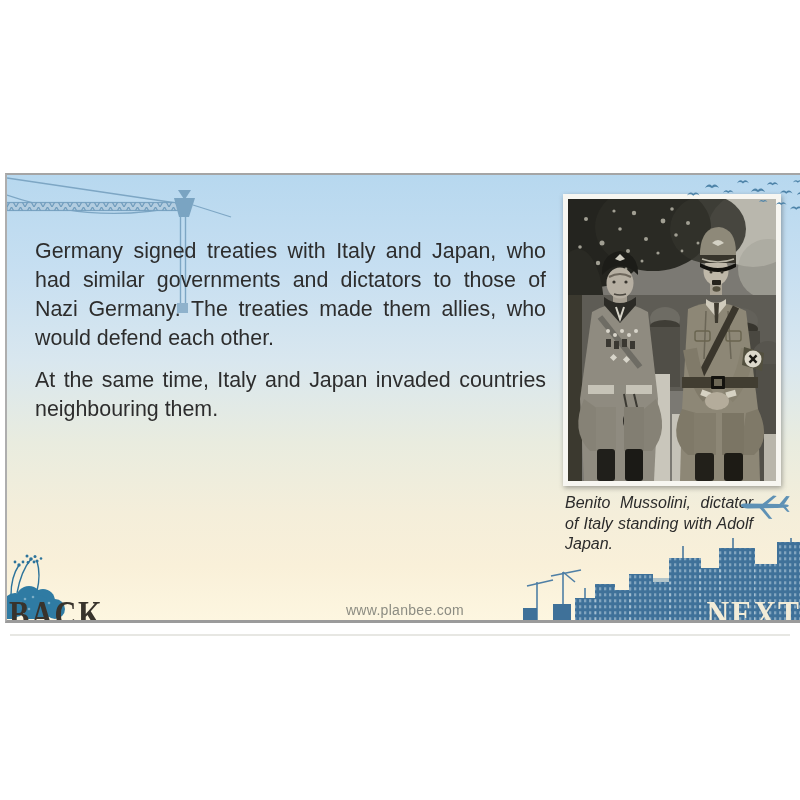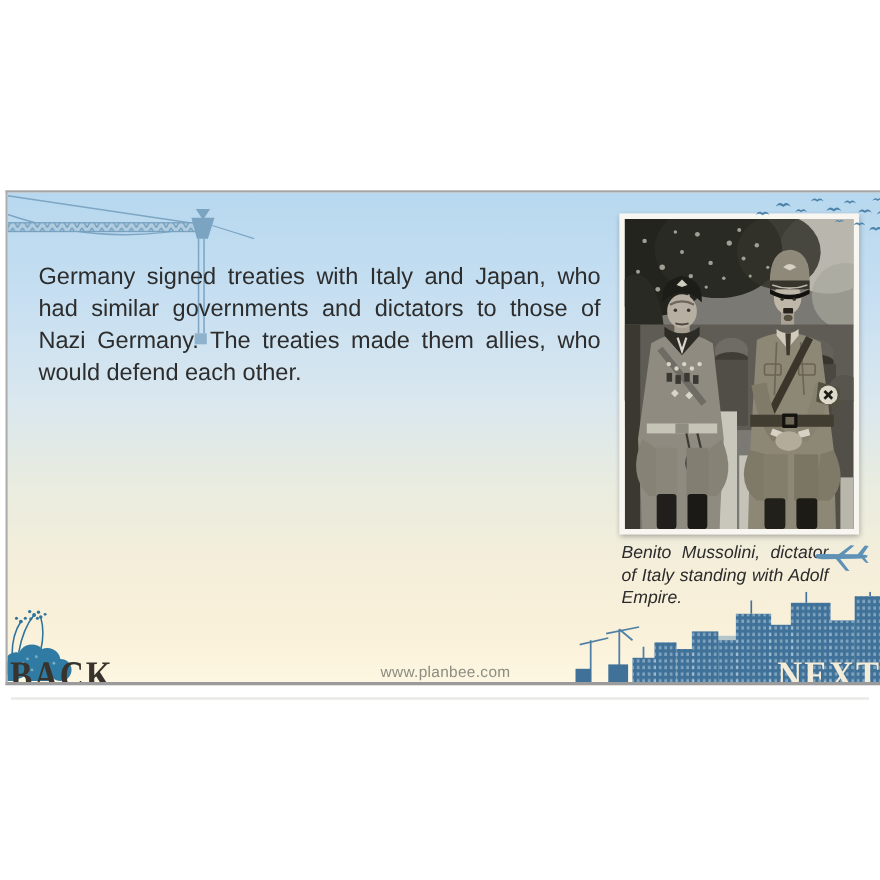--- a/index.html
+++ b/index.html
@@ -56,20 +56,21 @@
       <rect x="0" y="27.5" width="183" height="8" fill="url(#truss)"></rect>
       <polygon points="171,15 184,15 177.5,25" fill="#7aa4c2"></polygon>
       <polygon points="167,23 188,23 182,42 172,42" fill="#7aa4c2"></polygon>
       <line x1="173.5" y1="42" x2="173.5" y2="128" stroke="#7da6c4" stroke-width="1.4"></line>
       <line x1="178.5" y1="42" x2="178.5" y2="128" stroke="#7da6c4" stroke-width="1.4"></line>
       <rect x="170" y="128" width="11" height="10" fill="#8fb2cc"></rect>
     </svg>
 
     <div class="text-col">
       <p>Germany signed treaties with Italy and Japan, who had similar governments and dictators to those of Nazi Germany. The treaties made them allies, who would defend each other.</p>
+      <p>At the same time, Italy and Japan invaded countries neighbouring them.</p>
     </div>
 
     <svg class="skyline" viewBox="0 0 282 82" preserveAspectRatio="none" aria-hidden="true">
       <defs>
         <pattern id="win" width="5" height="6" patternUnits="userSpaceOnUse">
           <rect x="1" y="1.3" width="2.3" height="3" fill="#c6d9e6" opacity="0.5"></rect>
         </pattern>
       </defs>
       <g fill="#7aa2bd" opacity="0.55">
         <rect x="120" y="40" width="30" height="42"></rect>
@@ -275,21 +276,21 @@
             <ellipse cx="149" cy="202" rx="12" ry="9" fill="#b4ac9b"></ellipse>
             <path d="M114 210 Q100 240 120 256 L132 256 L128 214 Z" fill="#7f7968"></path>
             <path d="M190 210 Q204 240 186 256 L172 256 L178 214 Z" fill="#7f7968"></path>
             <rect x="126" y="214" width="22" height="42" fill="#837d6c"></rect>
             <rect x="154" y="214" width="22" height="42" fill="#7b7564"></rect>
             <rect x="127" y="254" width="19" height="28" rx="3" fill="#22201a"></rect>
             <rect x="156" y="254" width="19" height="28" rx="3" fill="#1d1b15"></rect>
           </g>
         </svg>
       </div>
-      <figcaption class="photo-caption">Benito Mussolini, dictator of Italy standing with Adolf Empire.</figcaption>
+      <figcaption class="photo-caption">Benito Mussolini, dictator of Italy standing with Adolf Japan.</figcaption>
     </figure>
 
     <svg class="plane" viewBox="0 0 54 32" aria-hidden="true">
       <g fill="#5e91b5" transform="rotate(6 27 16)">
         <path d="M1 17.5 Q0.5 15.5 4 15 L40 11.5 Q47 11 48.5 12 L48 13.5 Q42 15.5 36 16 L8 19.5 Q3 20 1 17.5 Z"></path>
         <path d="M39 12 L45 3 L48.5 3 L43.5 12 Z"></path>
         <path d="M21 14.5 L32 4 L35.5 4 L26 14 Z"></path>
         <path d="M19 17 L30 27.5 L33.5 27.5 L24 17.5 Z"></path>
         <path d="M41 13 L47.5 18.5 L50 18.5 L45 13 Z"></path>
       </g>

